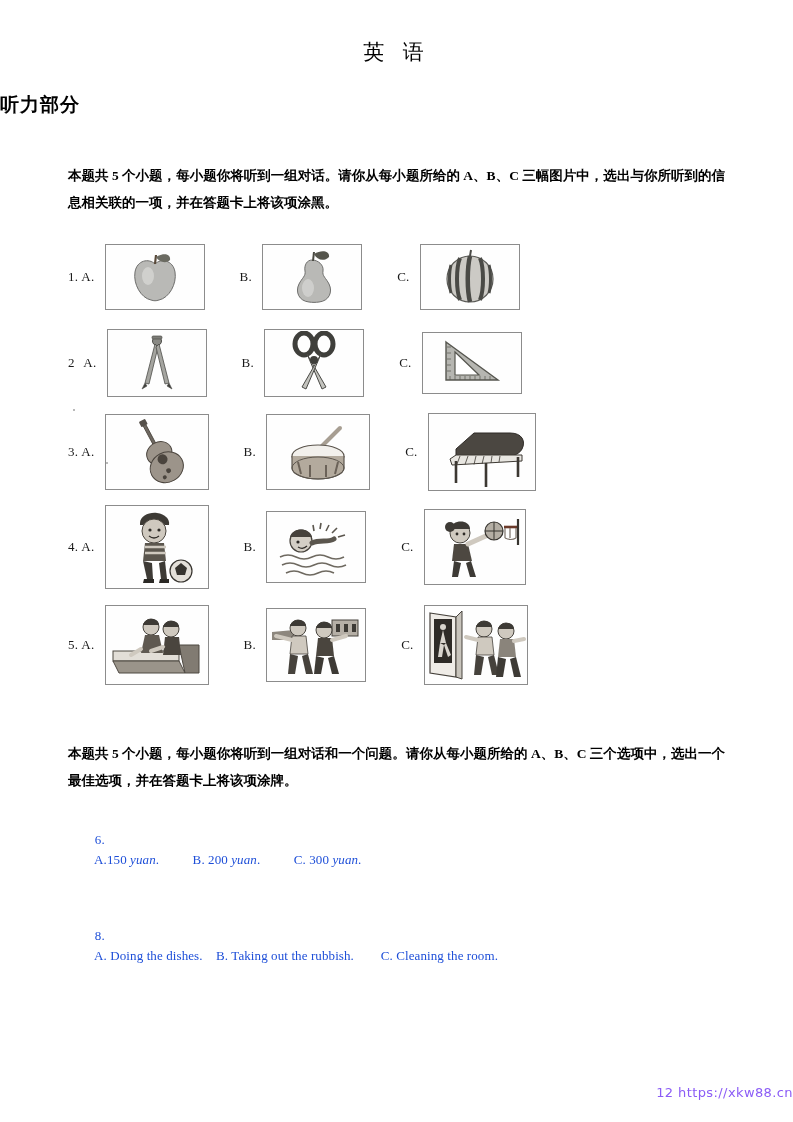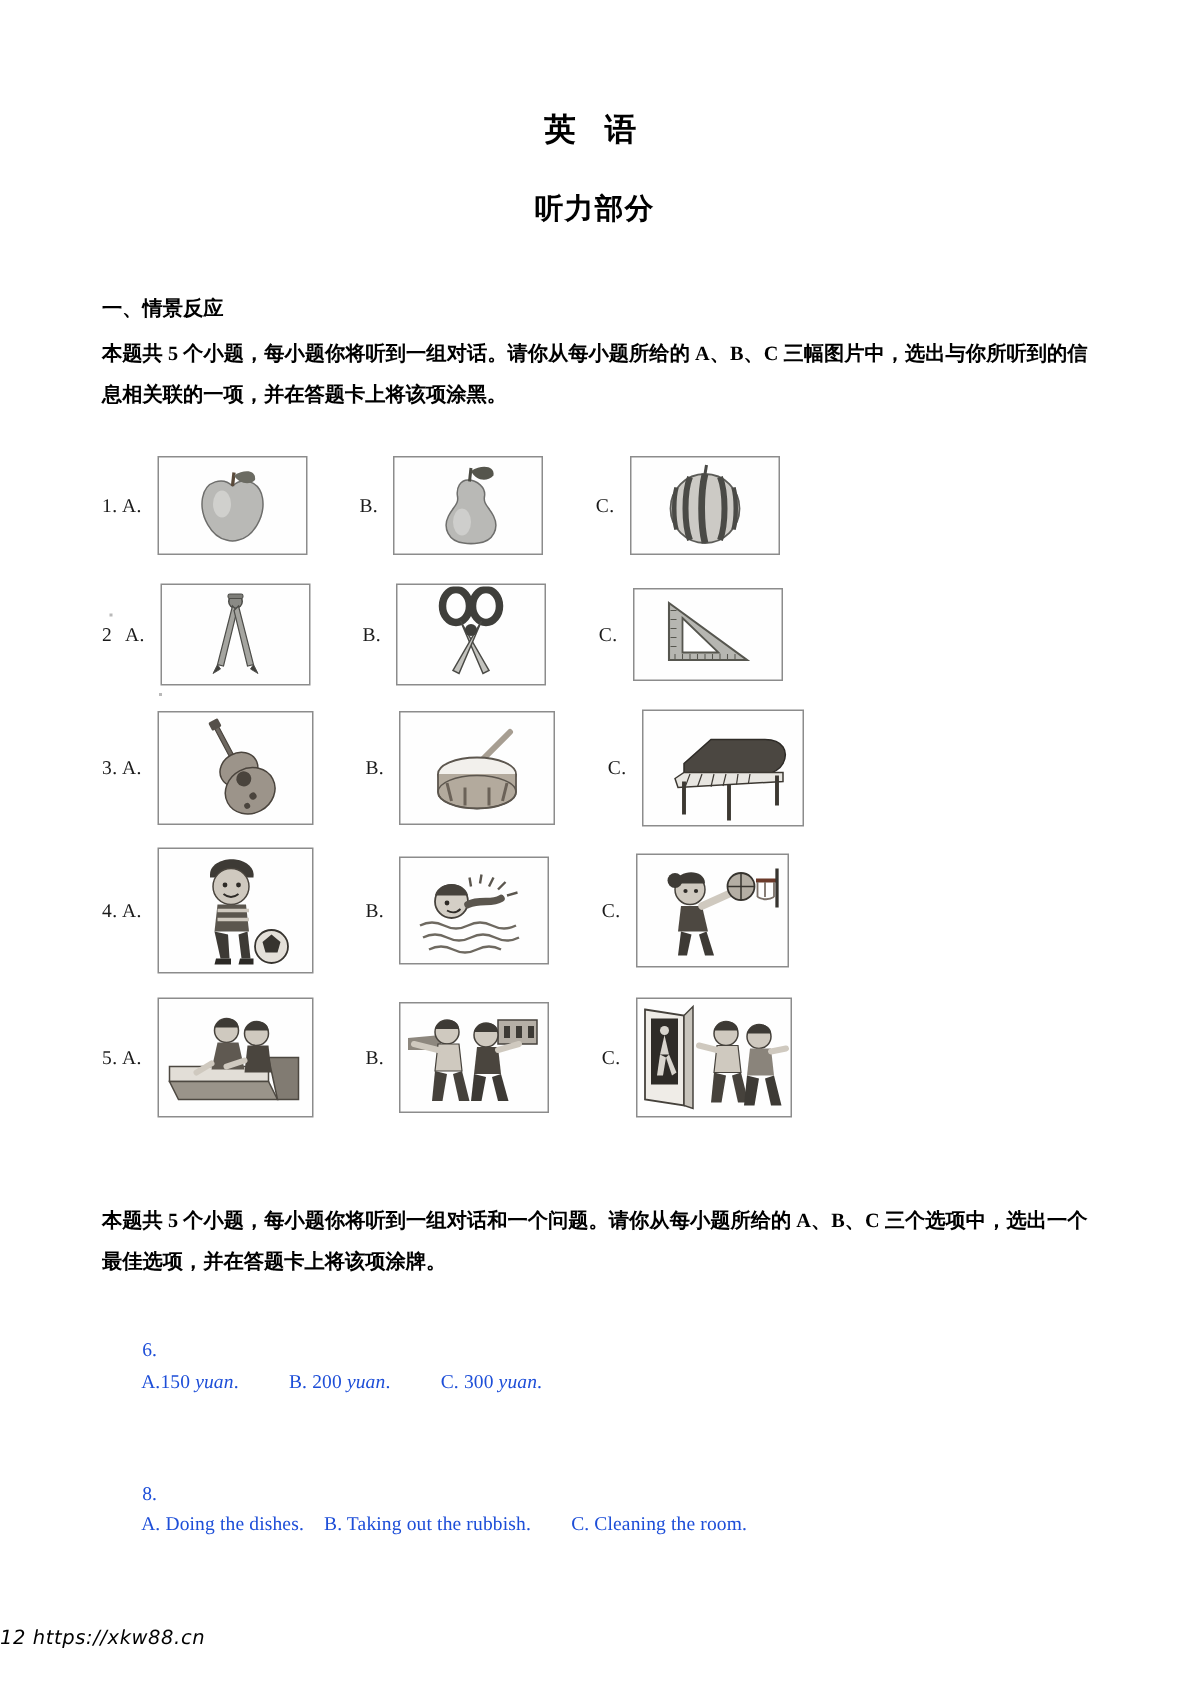--- a/index.html
+++ b/index.html
@@ -19,28 +19,28 @@
     position: absolute;
     inset: 0;
     padding: 0;
   }
 
   
   .doc-title {
     text-align: center;
     font-family: "DejaVu Sans", "Liberation Sans", sans-serif;
     font-size: 21px;
-    font-weight: 700;
+    font-weight: 400;
     letter-spacing: 6px;
     margin: 0;
-    padding-top: 72px;
+    padding-top: 38px;
     color: #000;
   }
   .doc-subtitle {
-    text-align: center;
+    text-align: left;
     font-family: "DejaVu Sans", "Liberation Sans", sans-serif;
     font-size: 19px;
     font-weight: 700;
     letter-spacing: 1px;
     margin: 0;
     padding-top: 26px;
     color: #000;
   }
 
   
@@ -119,44 +119,42 @@
     letter-spacing: 0.1px;
   }
   .it { font-style: italic; }
 
   
   .footer {
     position: absolute;
     left: 0;
     right: 0;
     bottom: 22px;
-    text-align: left;
+    text-align: right;
     font-family: "DejaVu Sans", "Liberation Sans", sans-serif;
     font-size: 13px;
-    color: #000000;
+    color: #8b5cf6;
     letter-spacing: 0.4px;
-    font-style: italic;
   }
 
   .stray-dot {
     position: absolute;
     width: 2px; height: 2px;
     background: #b9b9b9;
   }
 </style>
 </head>
 <body>
 
 <div class="page">
 
   <h1 class="doc-title">英 语</h1>
   <h2 class="doc-subtitle">听力部分</h2>
 
   <div class="section" style="margin-top:44px;">
-    <p class="section-heading">一、情景反应</p>
     <p class="section-intro">本题共 5 个小题，每小题你将听到一组对话。请你从每小题所给的 A、B、C 三幅图片中，选出与你所听到的信息相关联的一项，并在答题卡上将该项涂黑。</p>
 
     <div class="pic-rows">
 
       <div class="pic-row">
         <div class="opt-group">
           <span class="opt-label">1.</span>
           <span class="opt-label" style="margin-left:3px;">A.</span>
           <div class="pic-frame f-a">
             <svg width="96" height="62" viewBox="0 0 96 62">

